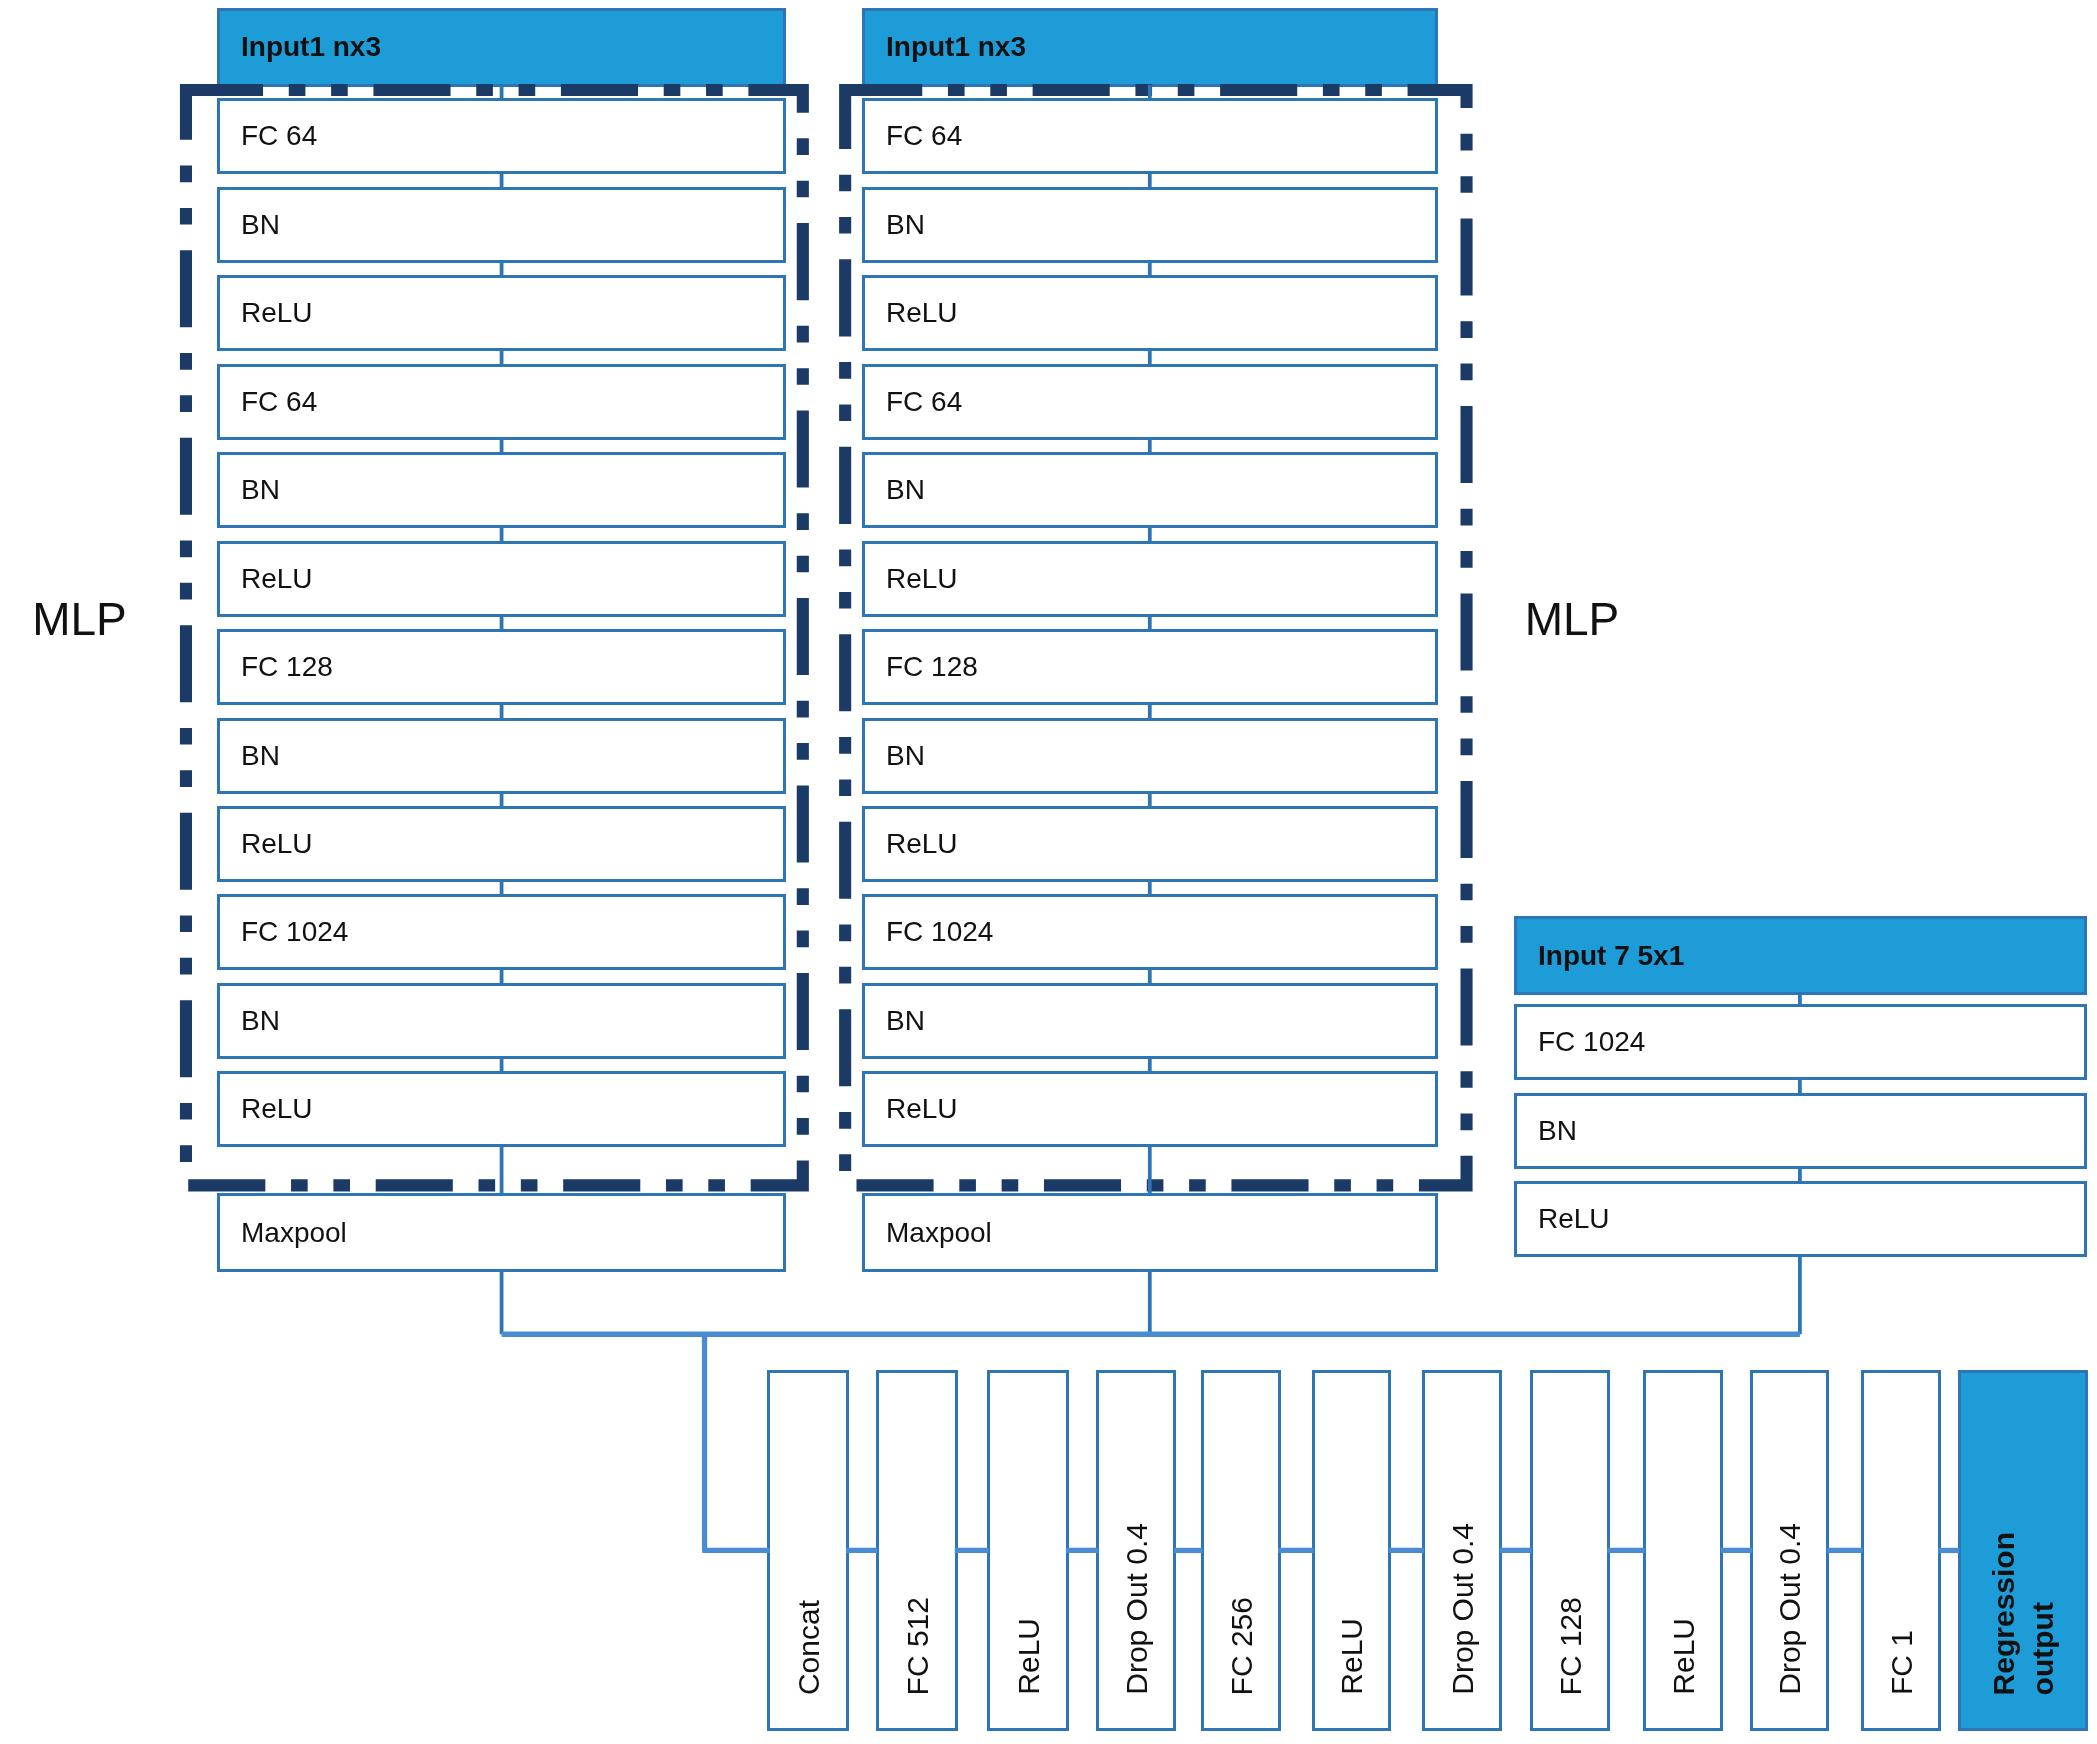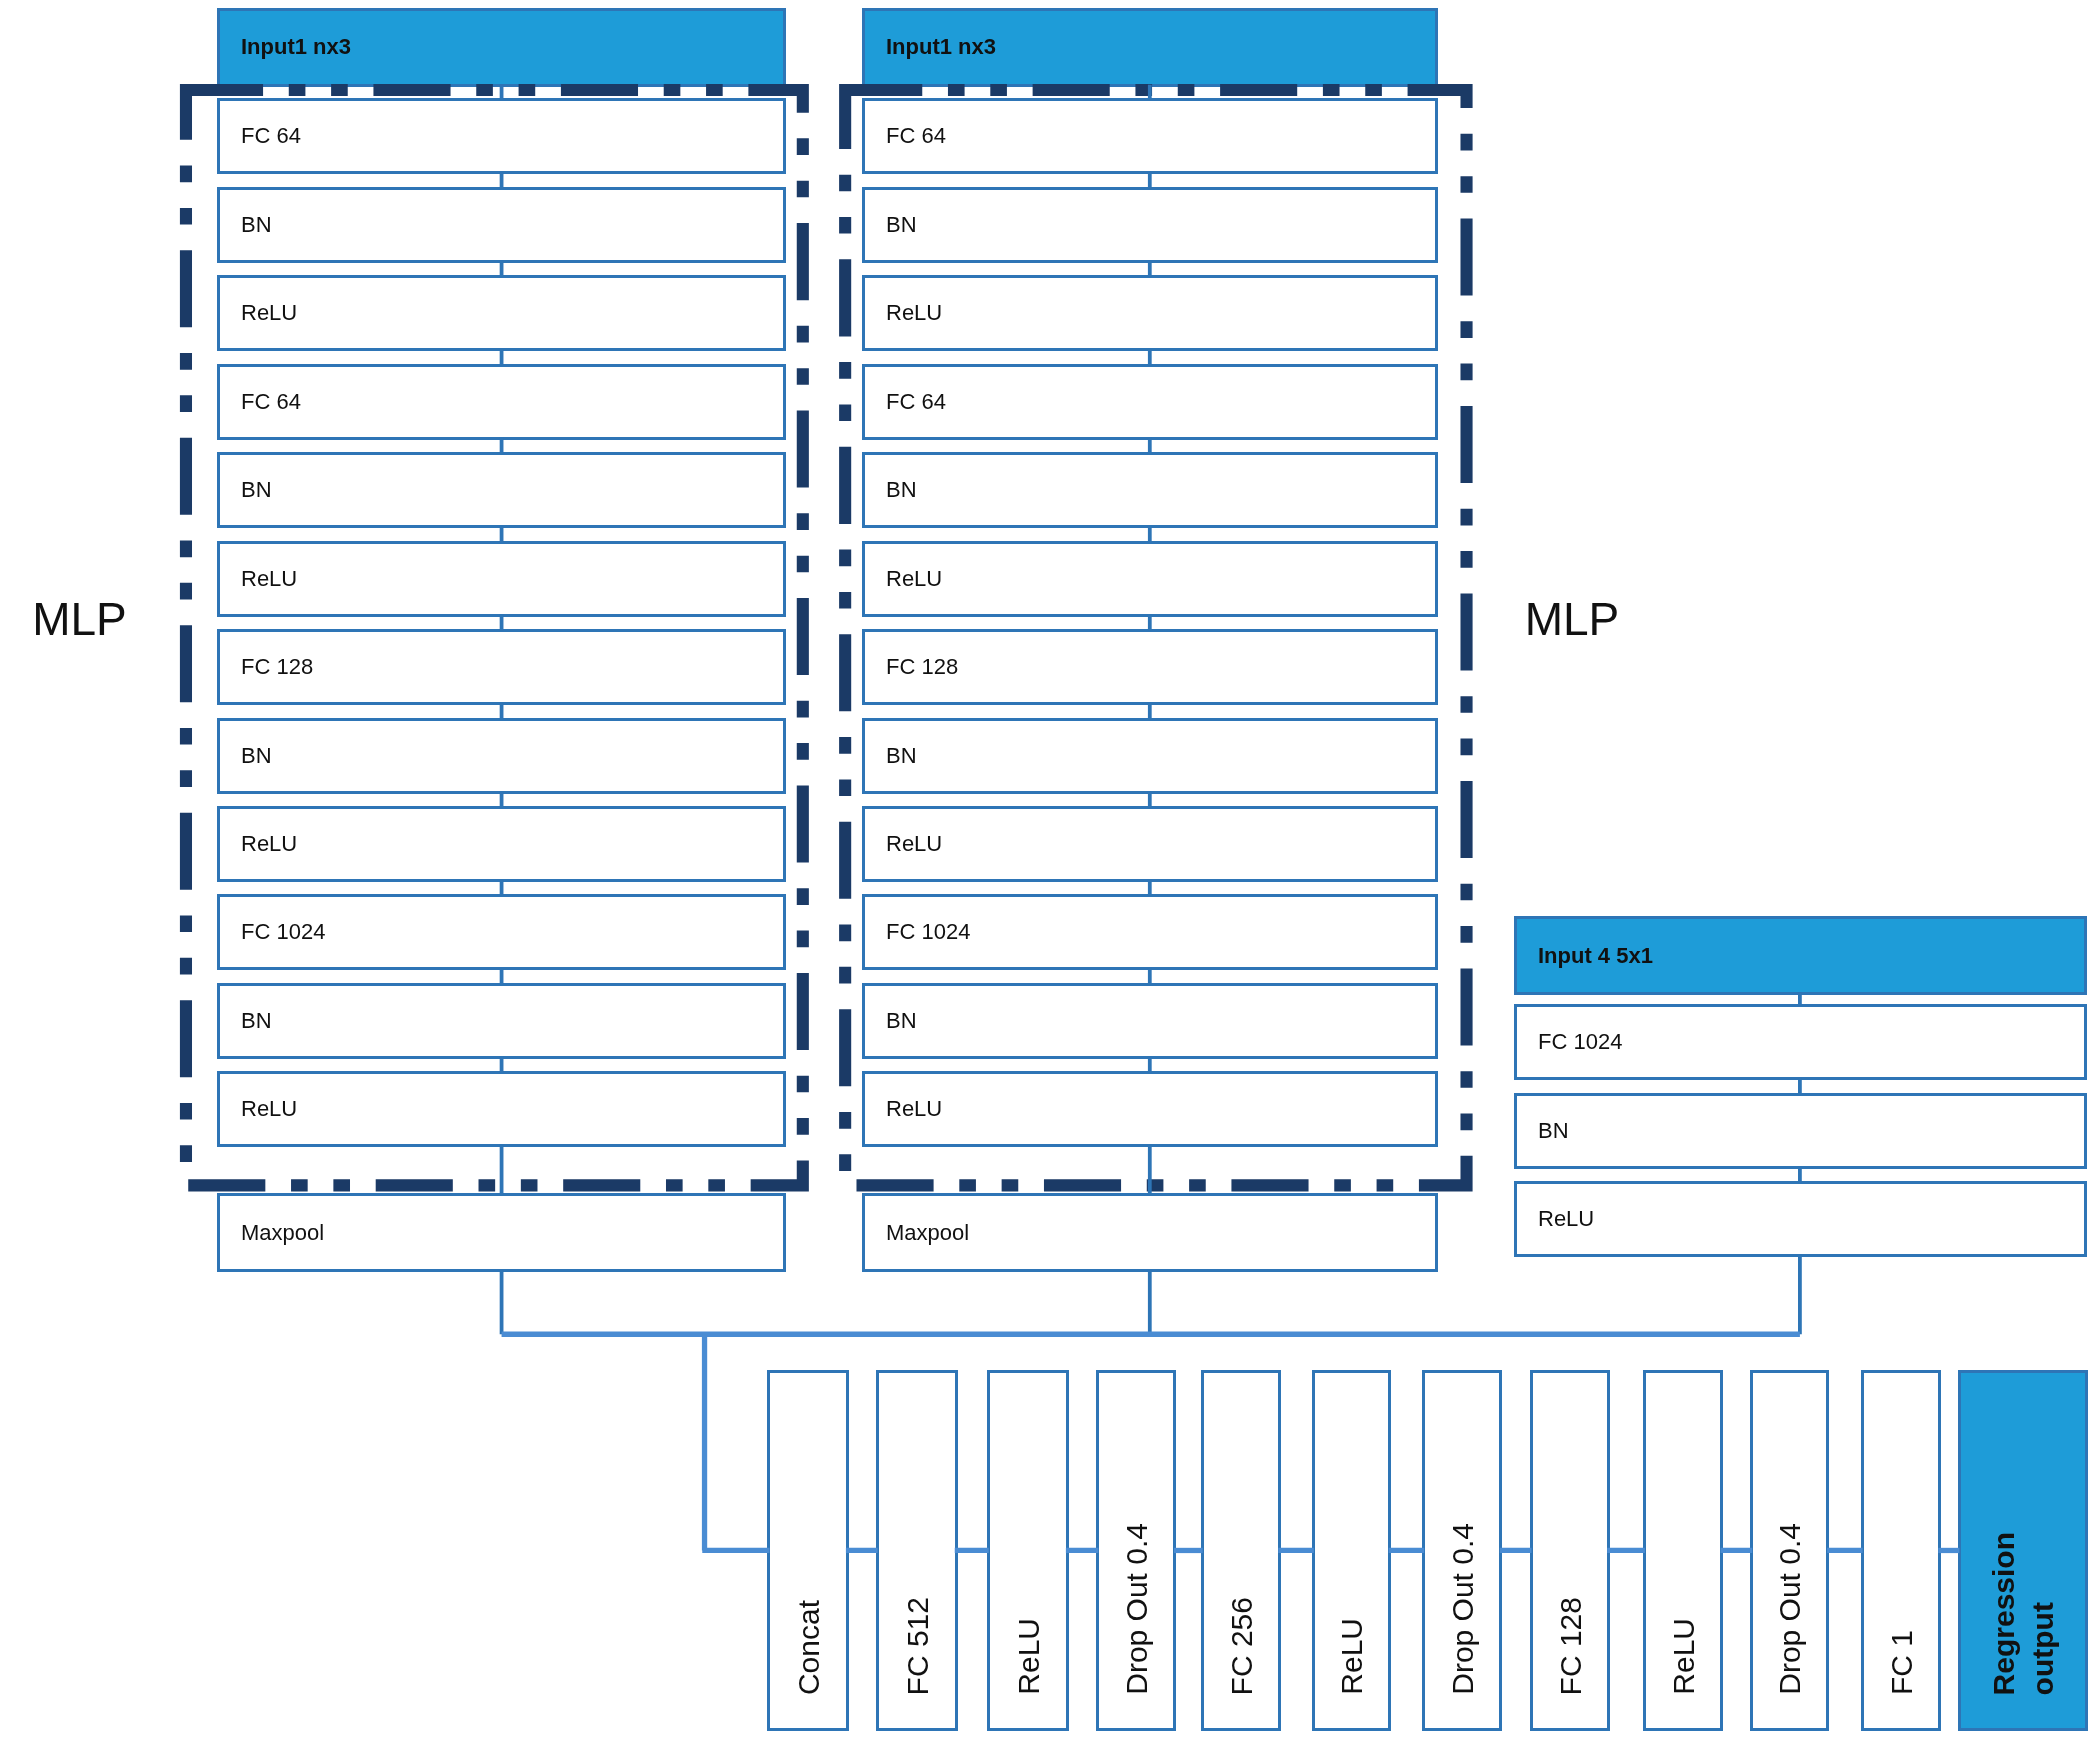--- a/index.html
+++ b/index.html
@@ -11,21 +11,21 @@
   }
   html,body{margin:0;padding:0;background:#ffffff;}
   #diagram{
     position:relative;width:2097px;height:1744px;background:#ffffff;
     font-family:"Liberation Sans",sans-serif;overflow:hidden;
   }
   .box{
     position:absolute;box-sizing:border-box;background:#ffffff;
     border:3px solid var(--box-border);
     display:flex;align-items:center;padding-left:21px;
-    font-size:22px;color:var(--text);white-space:nowrap;
+    font-size:28px;color:var(--text);white-space:nowrap;
   }
   .hdr{background:var(--header-fill);font-weight:600;}
   .pipe{
     position:absolute;box-sizing:border-box;background:#ffffff;
     border:3px solid var(--box-border);
     display:flex;align-items:flex-end;justify-content:center;
   }
   .pipe.hl{background:var(--header-fill);}
   .vtext{
     writing-mode:vertical-rl;transform:rotate(180deg);
@@ -70,21 +70,21 @@
       <div class="box layer" style="left: 862px; top: 364px; width: 576px; height: 76px;">FC 64</div>
       <div class="box layer" style="left: 862px; top: 452px; width: 576px; height: 76px;">BN</div>
       <div class="box layer" style="left: 862px; top: 541px; width: 576px; height: 76px;">ReLU</div>
       <div class="box layer" style="left: 862px; top: 629px; width: 576px; height: 76px;">FC 128</div>
       <div class="box layer" style="left: 862px; top: 718px; width: 576px; height: 76px;">BN</div>
       <div class="box layer" style="left: 862px; top: 806px; width: 576px; height: 76px;">ReLU</div>
       <div class="box layer" style="left: 862px; top: 894px; width: 576px; height: 76px;">FC 1024</div>
       <div class="box layer" style="left: 862px; top: 983px; width: 576px; height: 76px;">BN</div>
       <div class="box layer" style="left: 862px; top: 1071px; width: 576px; height: 76px;">ReLU</div>
       <div class="box layer" style="left: 862px; top: 1193px; width: 576px; height: 79px;">Maxpool</div>
-      <div class="box hdr" style="left: 1514px; top: 916px; width: 573px; height: 79px;">Input 4 5x1</div>
+      <div class="box hdr" style="left: 1514px; top: 916px; width: 573px; height: 79px;">Input 7 5x1</div>
       <div class="box layer" style="left: 1514px; top: 1004px; width: 573px; height: 76px;">FC 1024</div>
       <div class="box layer" style="left: 1514px; top: 1093px; width: 573px; height: 76px;">BN</div>
       <div class="box layer" style="left: 1514px; top: 1181px; width: 573px; height: 76px;">ReLU</div>
       <div class="pipe" style="left: 767px; top: 1370px; width: 82px; height: 361px;">
         <span class="vtext">Concat</span>
       </div>
       <div class="pipe" style="left: 876px; top: 1370px; width: 82px; height: 361px;">
         <span class="vtext">FC 512</span>
       </div>
       <div class="pipe" style="left: 987px; top: 1370px; width: 82px; height: 361px;">

